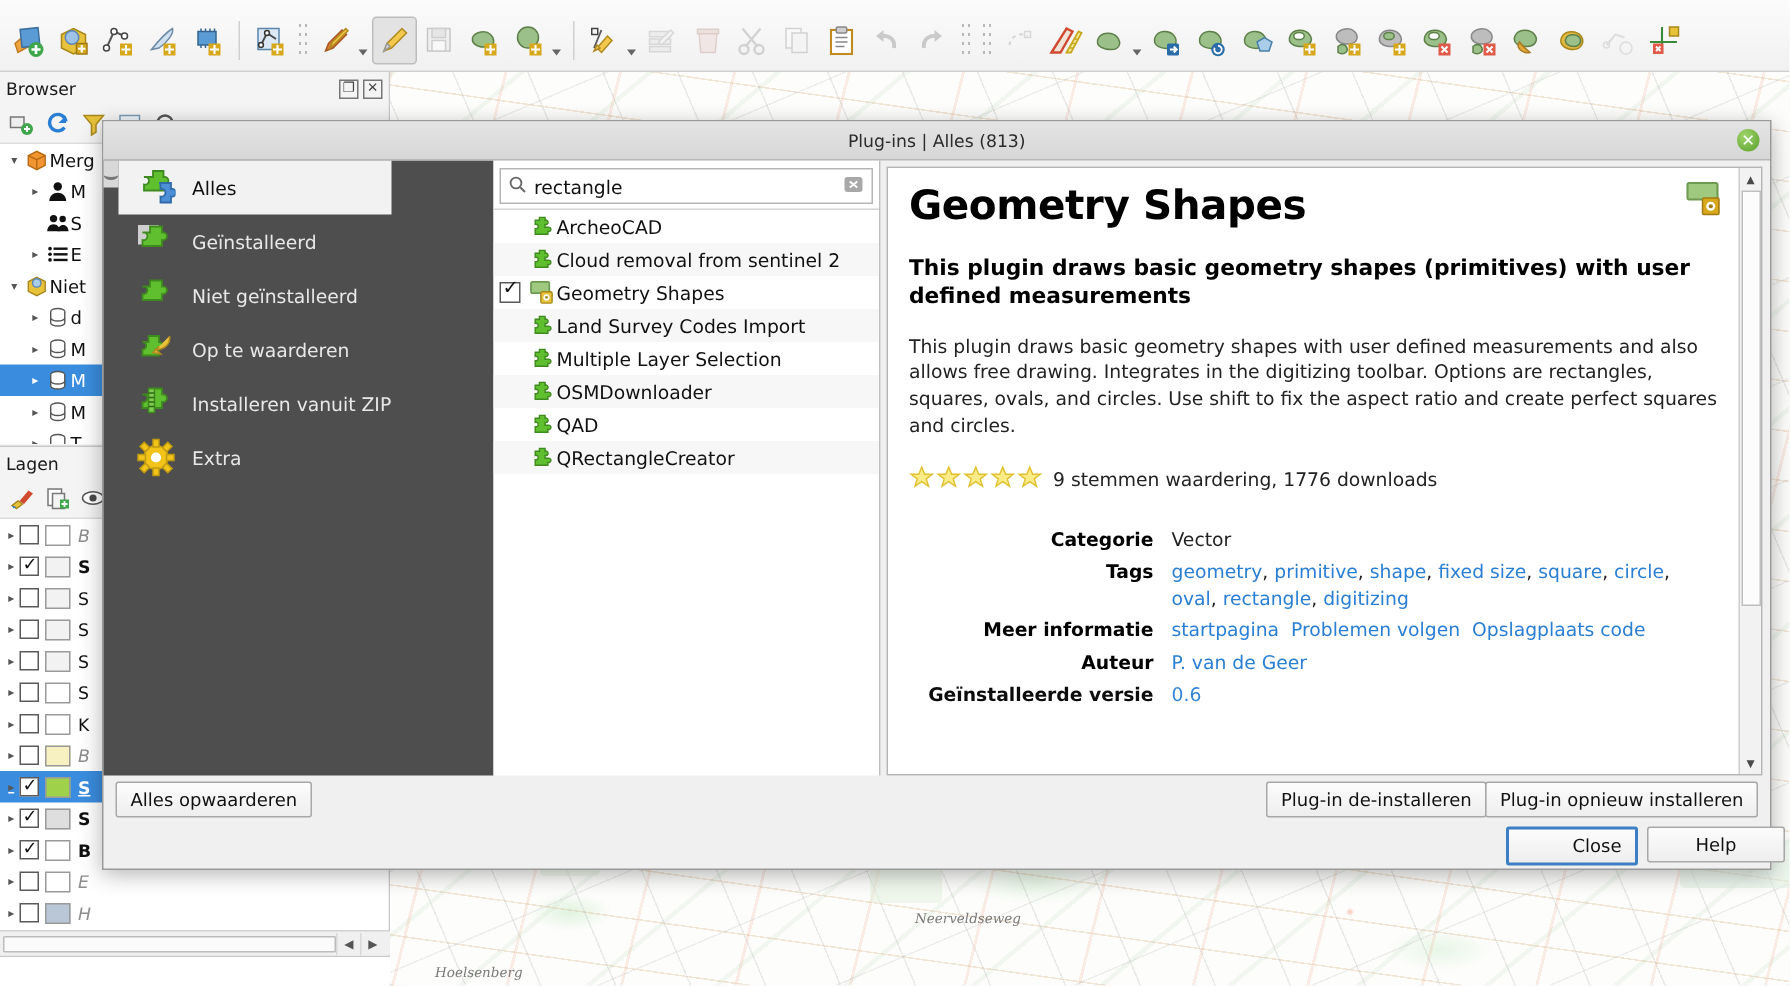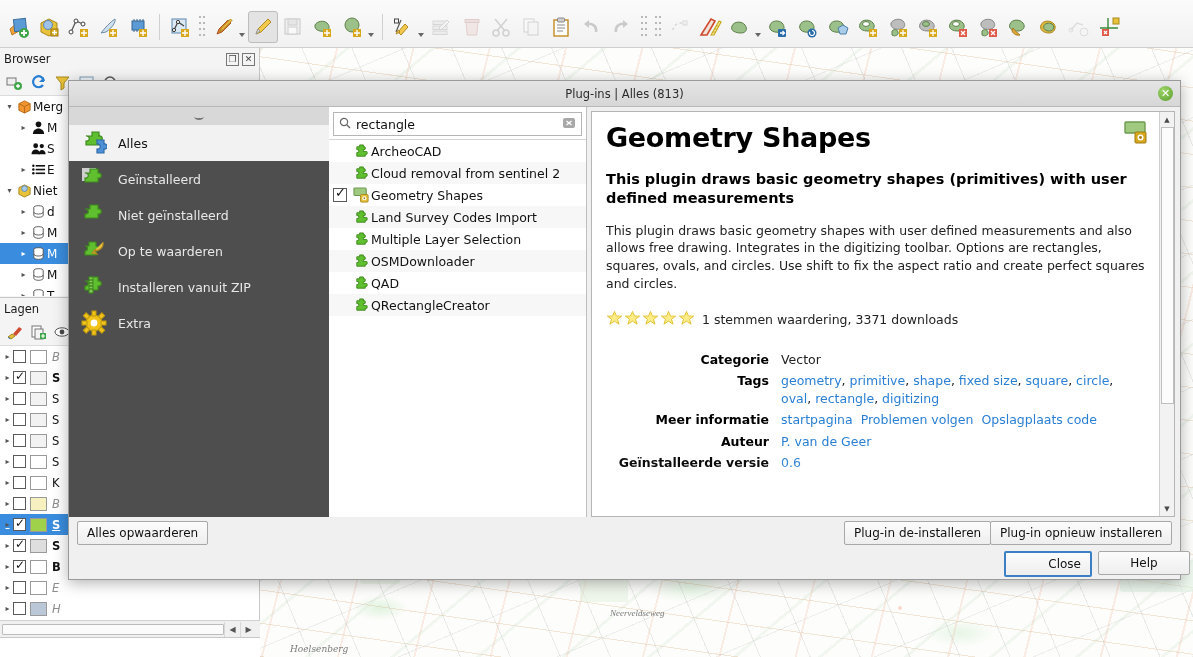--- a/index.html
+++ b/index.html
@@ -149,21 +149,21 @@
   }
   .dlg-close {
     position: absolute; right: 7px; top: 5px; width: 15px; height: 15px;
     border-radius: 50%; background: radial-gradient(circle at 35% 30%, #9fd46a, #5aa02c);
     color: #fff; font-size: 11px; line-height: 15px; text-align: center; font-weight: bold;
   }
   .dlg-main { flex: 1; display: flex; min-height: 0; }
 
   .side {
     width: 260px; background: #4e4e4e; flex: none;
-    display: flex; flex-direction: column;
+    display: flex; flex-direction: row;
   }
   .side-grip { height: 18px; background: #d8d8d8; display: flex; align-items: center; justify-content: center; }
   .side-grip::after {
     content: ""; width: 10px; height: 5px; border-bottom: 2px solid #777;
     border-radius: 0 0 60% 60%;
   }
   .side-item {
     height: 36px; display: flex; align-items: center; gap: 11px; padding-left: 12px;
     color: #e8e8e8; font-size: 12.5px;
   }
@@ -240,21 +240,21 @@
   <div class="map-canvas">
     <div class="map-tex"></div>
     <div class="map-patch" style="left:880px;top:493px;width:34px;height:16px;background:#e96ee0;"></div>
 
     <div class="map-patch" style="left:860px;top:512px;width:75px;height:32px;background:#dff0e2;"></div>
     <div class="map-patch" style="left:100px;top:510px;width:40px;height:26px;background:#e6f2e0;"></div>
     <div class="map-patch" style="left:320px;top:520px;width:48px;height:34px;background:#e3f1de;"></div>
 
     <div class="map-label" style="left:30px;top:596px;">Hoelsenberg</div>
     <div class="map-label" style="left:335px;top:519px;">Dongen</div>
-    <div class="map-label" style="left:350px;top:560px;font-family:Liberation Serif, serif;">Neerveldseweg</div>
+    <div class="map-label" style="left:350px;top:560px;">Neerveldseweg</div>
     <div class="map-label" style="left:660px;top:517px;">Doveren</div>
   </div>
 
   <div class="toolbar">
 
     <div class="tb-btn">
       <svg width="22" height="22" viewBox="0 0 22 22">
         <polygon points="2,13 9,7 13,14 4,19" fill="#f0a23c" stroke="#c07a1e"></polygon>
         <rect x="6" y="3" width="12" height="12" fill="#5b9bd5" stroke="#3b6f9e" transform="rotate(-6 12 9)"></rect>
         <circle cx="16" cy="17" r="5" fill="#3fa64a"></circle>
@@ -994,21 +994,21 @@
                   <span><svg width="17" height="17" viewBox="0 0 18 18">
                       <path d="M9 1.5l2.1 5h5.4l-4.3 3.3 1.6 5.2L9 11.8 4.2 15l1.6-5.2L1.5 6.5h5.4z" fill="#fbec87" stroke="#e0c030" stroke-width="1"></path>
                     </svg></span>
                   <span><svg width="17" height="17" viewBox="0 0 18 18">
                       <path d="M9 1.5l2.1 5h5.4l-4.3 3.3 1.6 5.2L9 11.8 4.2 15l1.6-5.2L1.5 6.5h5.4z" fill="#fbec87" stroke="#e0c030" stroke-width="1"></path>
                     </svg></span>
                   <span><svg width="17" height="17" viewBox="0 0 18 18">
                       <path d="M9 1.5l2.1 5h5.4l-4.3 3.3 1.6 5.2L9 11.8 4.2 15l1.6-5.2L1.5 6.5h5.4z" fill="#fbec87" stroke="#e0c030" stroke-width="1"></path>
                     </svg></span>
                 </span>
-              <span style="font-size:12.5px;color:#222;">1 stemmen waardering, 3371 downloads</span>
+              <span style="font-size:12.5px;color:#222;">9 stemmen waardering, 1776 downloads</span>
             </div>
             <table class="det-table">
               <tbody>
                   <tr>
                     <td class="k">Categorie</td>
                     <td class="v">Vector</td>
                   </tr>
                   <tr>
                     <td class="k">Tags</td>
                     <td class="v"><span class="lnk">geometry</span>, <span class="lnk">primitive</span>, <span class="lnk">shape</span>, <span class="lnk">fixed size</span>, <span class="lnk">square</span>, <span class="lnk">circle</span>, <span class="lnk">oval</span>, <span class="lnk">rectangle</span>, <span class="lnk">digitizing</span></td>

